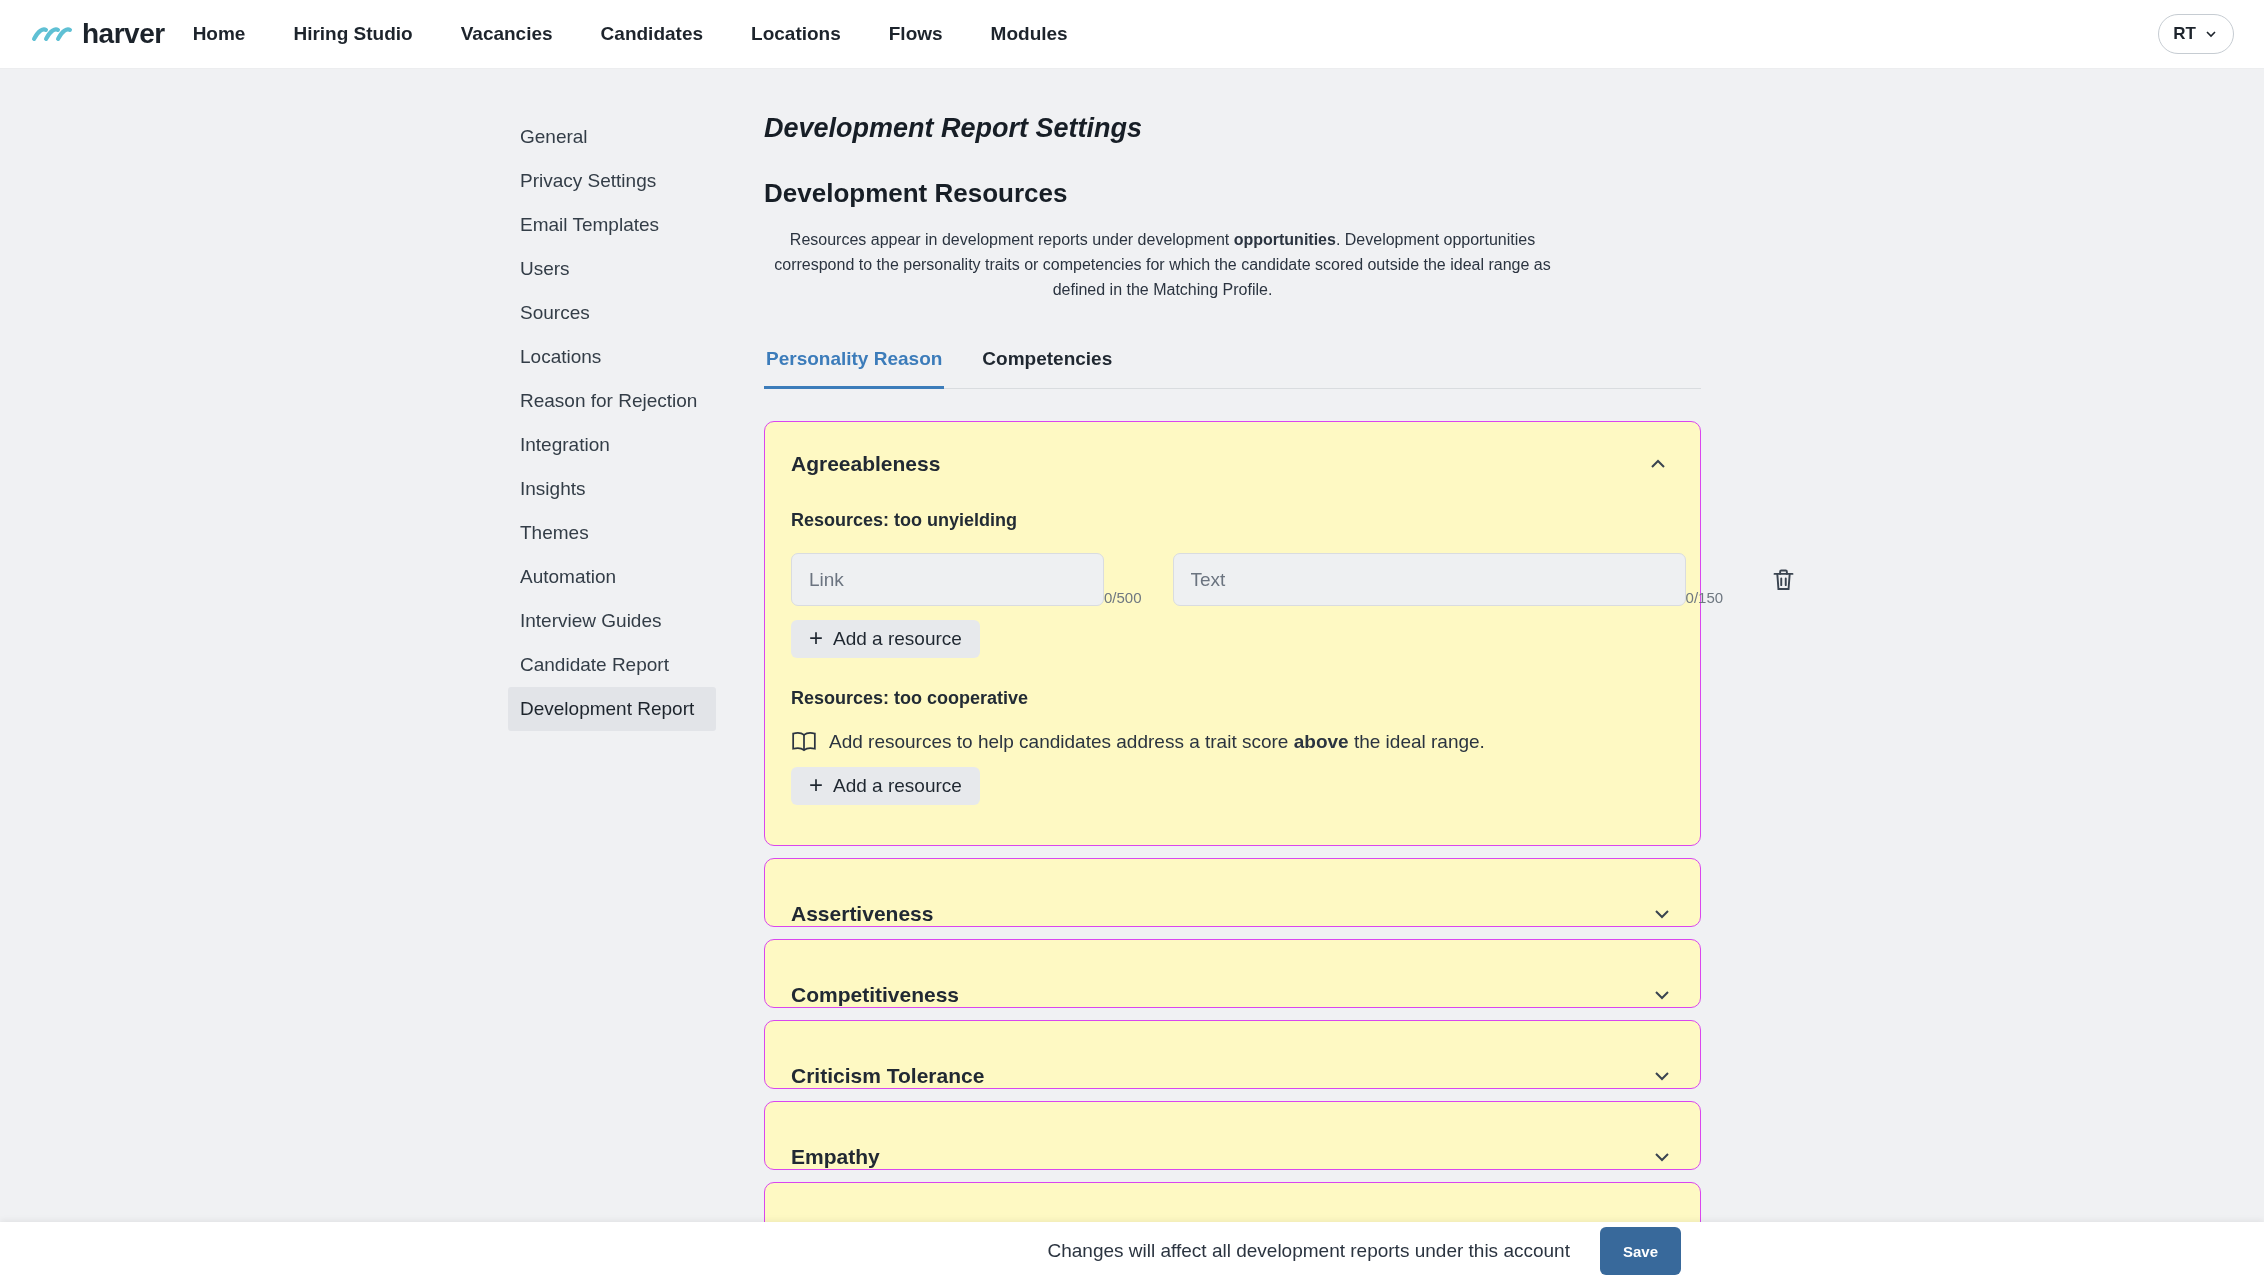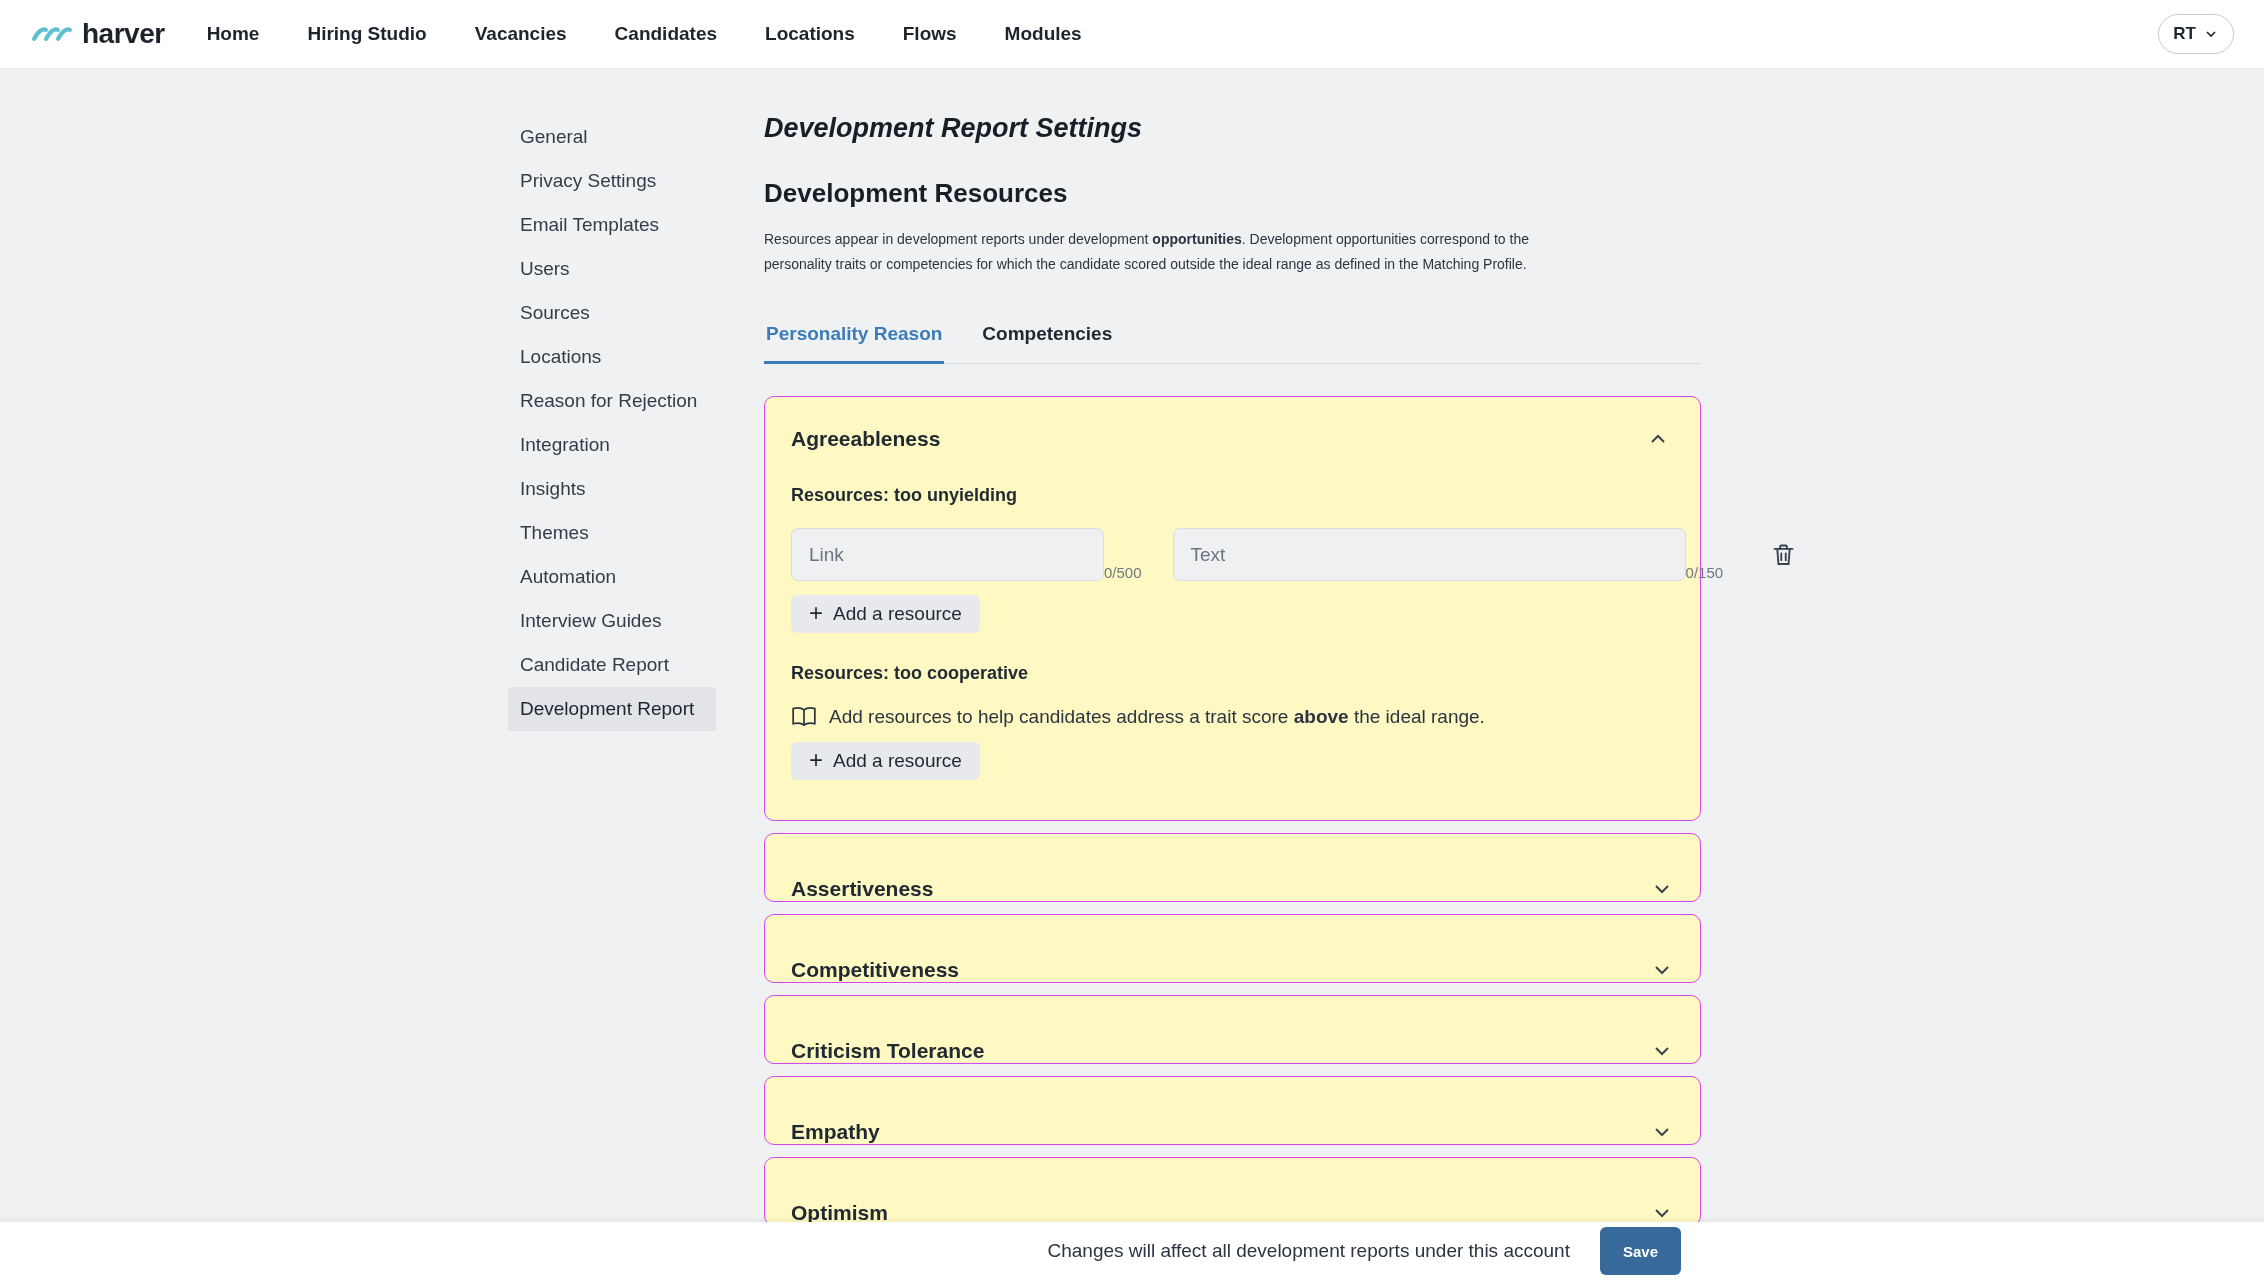--- a/index.html
+++ b/index.html
@@ -17,21 +17,21 @@
     position: fixed; top: 0; left: 0; right: 0;
     height: 69px;
     background: #ffffff;
     border-bottom: 1px solid #ecedef;
     display: flex; align-items: center;
     padding: 0 30px;
     z-index: 20;
   }
   .brand { display: flex; align-items: center; gap: 8px; cursor: pointer; }
   .brand-text { font-size: 28px; font-weight: 700; color: #1c232b; letter-spacing: -0.5px; }
-  .nav-items { display: flex; align-items: center; margin-left: 42px; gap: 48px; }
+  .nav-items { display: flex; align-items: center; margin-left: 28px; gap: 48px; }
   .nav-item {
     font-size: 19px; font-weight: 600; color: #1d242c;
     text-decoration: none; cursor: pointer; white-space: nowrap;
   }
   .user-pill {
     margin-left: auto;
     display: flex; align-items: center; gap: 7px;
     border: 1px solid #c6ccd2; border-radius: 999px;
     padding: 9px 14px; cursor: pointer;
     font-size: 17px; font-weight: 700; color: #1d242c;
@@ -47,21 +47,21 @@
     padding: 0 12px; font-size: 19px; color: #333d47;
     border-radius: 3px; cursor: pointer; white-space: nowrap;
   }
   .side-item.active { background: #e2e4e8; color: #1d242c; }
 
   .main { margin-left: 48px; width: 937px; padding-top: 44px; }
   .page-title { font-size: 27px; font-weight: 700; color: #171e26; margin: 0 0 0 0; font-style: italic; }
   .section-title { font-size: 26px; font-weight: 700; color: #171e26; margin: 34px 0 0 0; }
   .section-desc {
     margin: 18px 0 0 0; max-width: 797px;
-    font-size: 14px; line-height: 25px; color: #2b3440;
+    font-size: 16px; line-height: 25px; color: #2b3440; text-align: center;
   }
   .section-desc b { font-weight: 700; }
 
   
   .tabs {
     display: flex; gap: 36px;
     margin-top: 40px;
     border-bottom: 1px solid #d9dcdf;
   }
   .tab {

